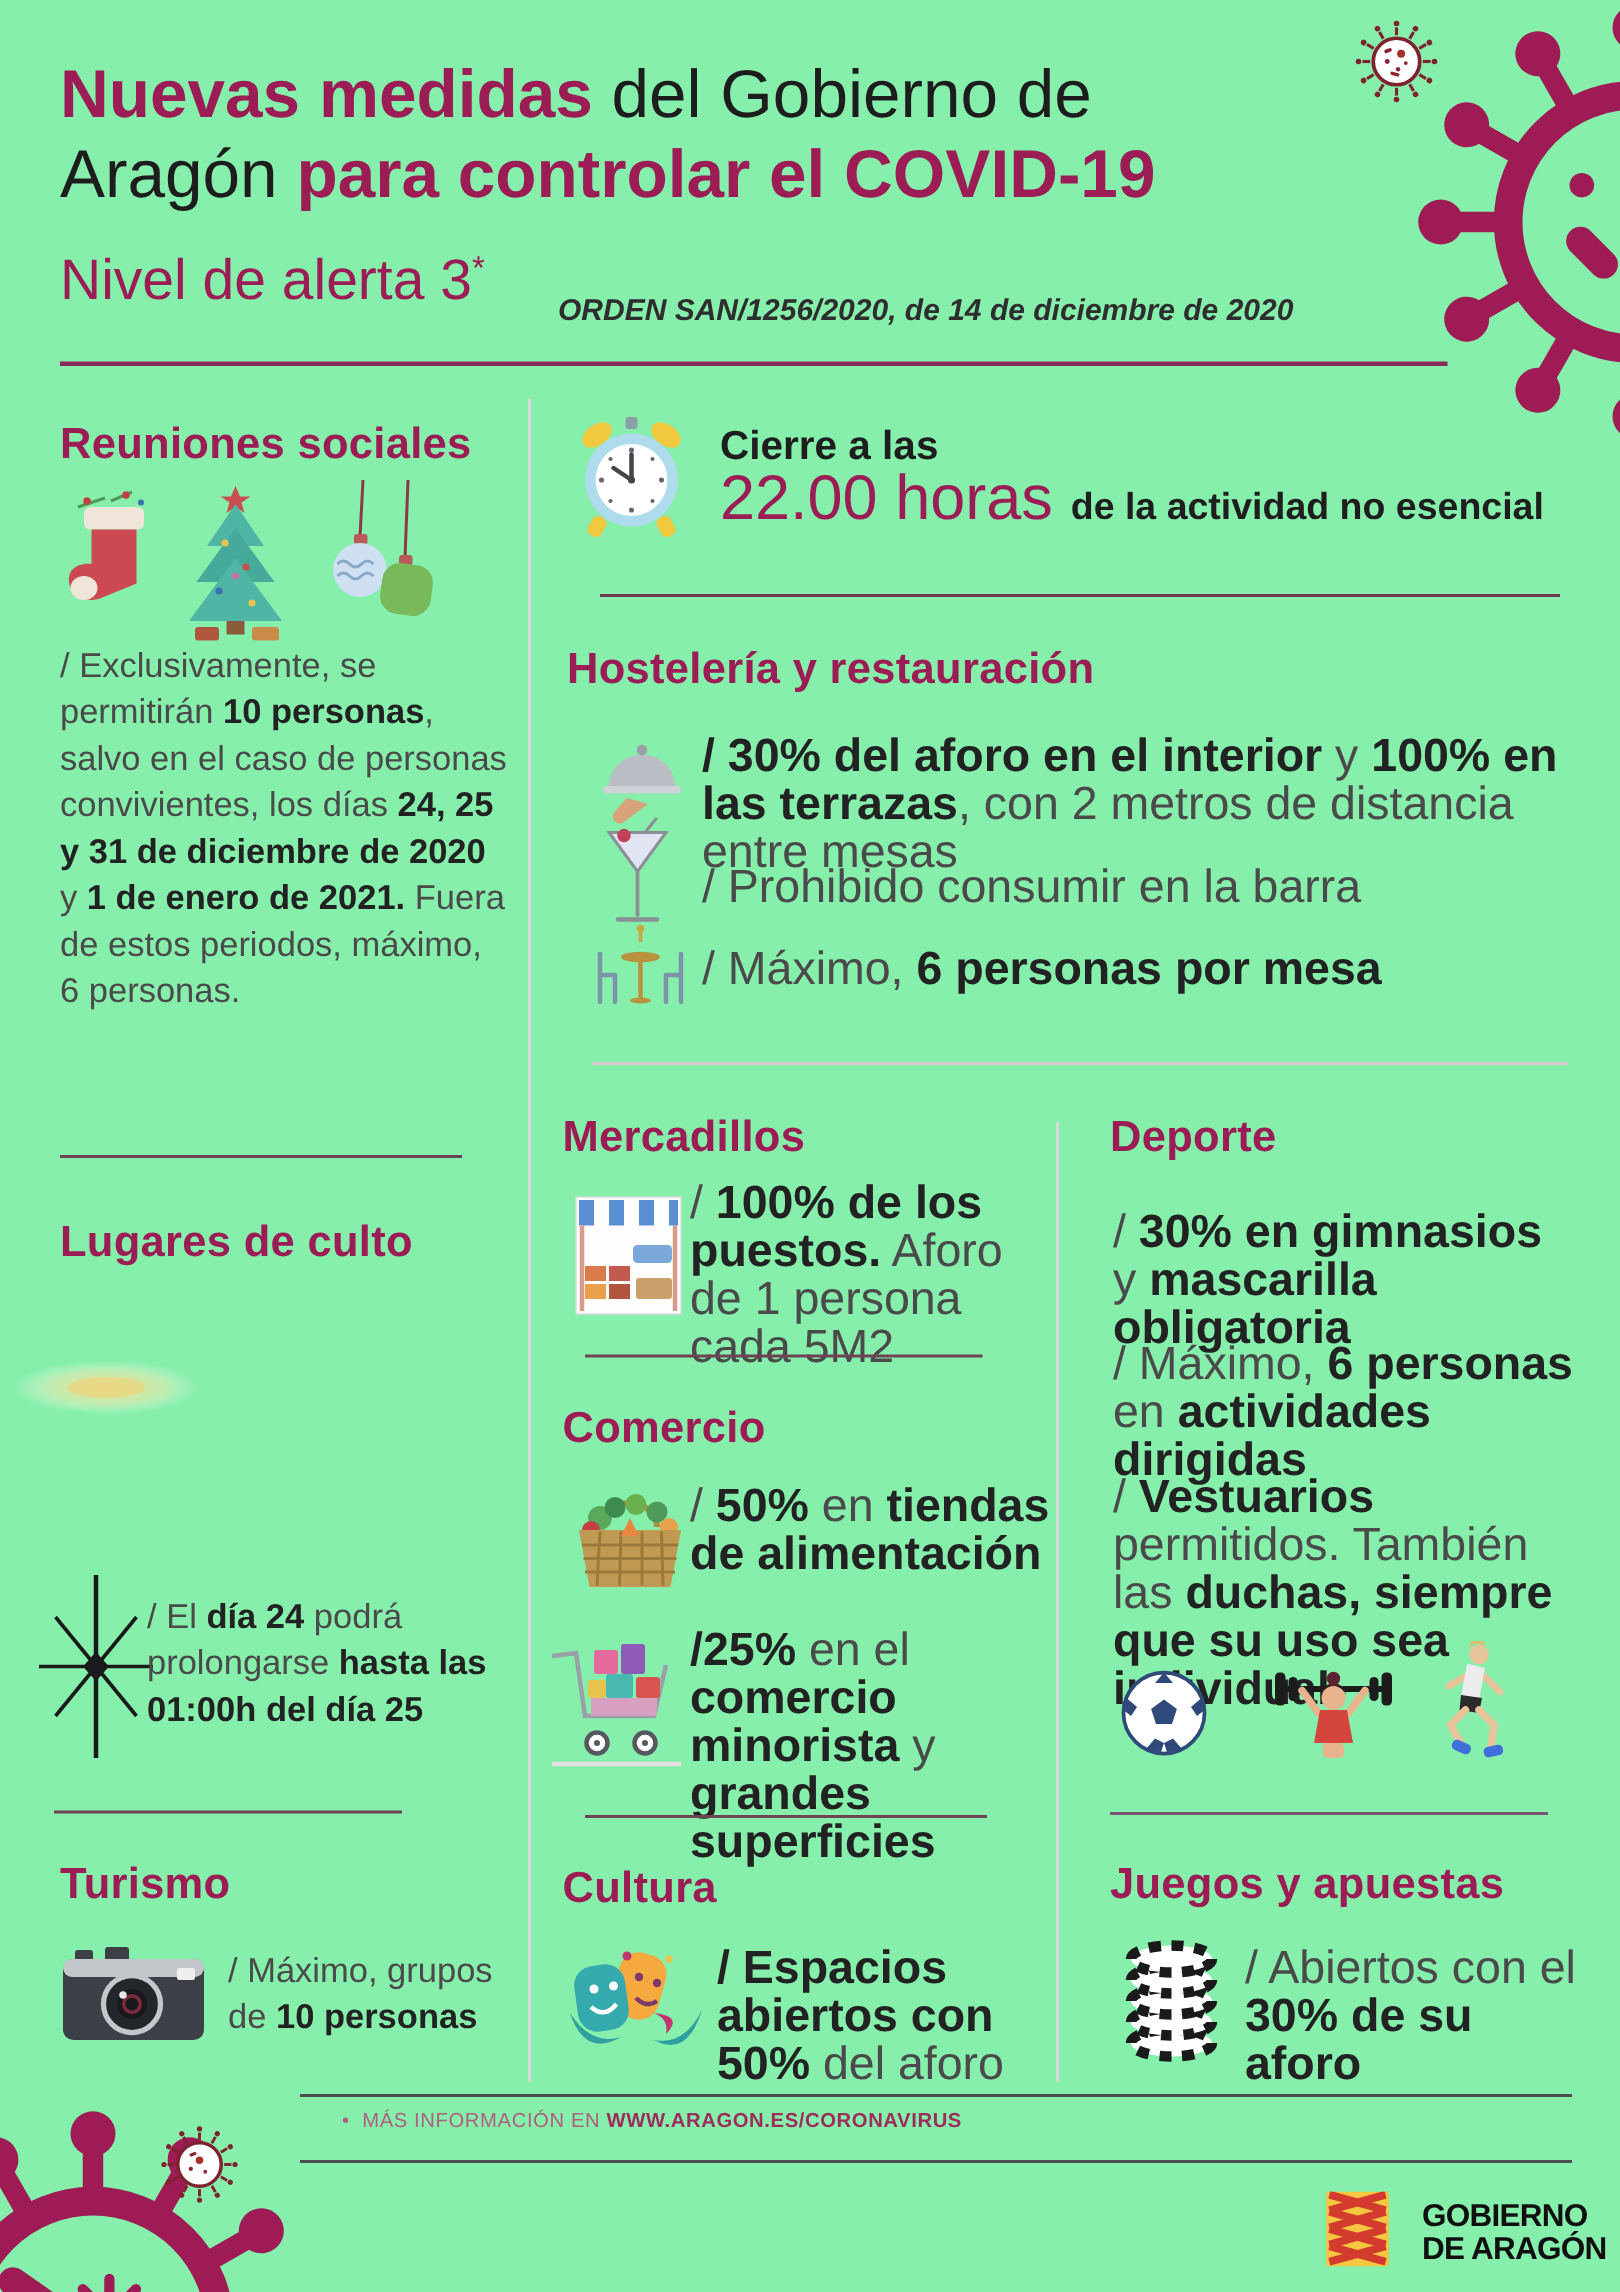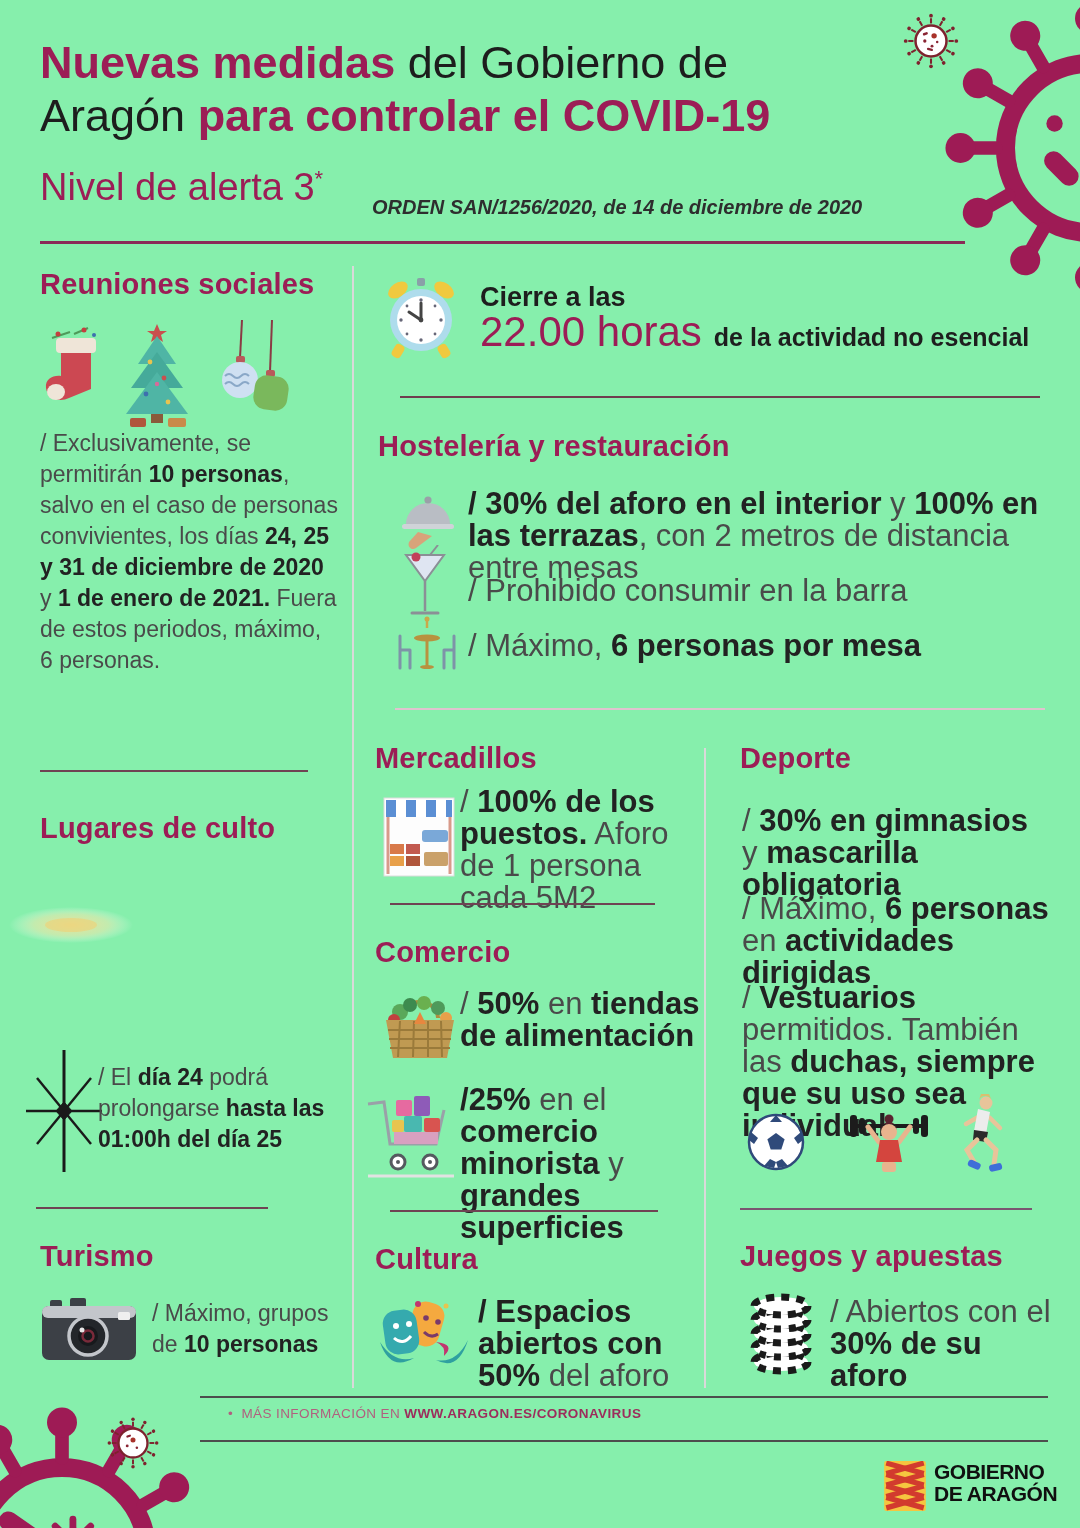--- a/index.html
+++ b/index.html
@@ -18,21 +18,21 @@
   .h-title .accent{font-weight:bold;}
   .alert{position:absolute;left:40px;top:166px;font-size:38px;font-weight:400;color:#9c1d56;}
   .alert sup{font-size:22px;}
   .order{position:absolute;left:372px;top:196px;font-size:20px;font-weight:bold;font-style:italic;color:#2e2e2e;}
   .cierre-l1{position:absolute;left:480px;top:282px;font-size:27px;font-weight:bold;color:#1e1e1e;}
   .cierre-l2{position:absolute;left:480px;top:308px;white-space:nowrap;}
   .cierre-time{font-size:42px;font-weight:normal;color:#9c1d56;}
   .cierre-rest{font-size:25px;font-weight:bold;color:#1e1e1e;padding-left:12px;}
   .foot-info{position:absolute;left:228px;top:1406px;font-size:13.5px;letter-spacing:.4px;color:#b0607f;}
   .foot-info .b2{font-weight:bold;color:#9c2d5c;margin-top:16px;}
-  .logo{position:absolute;left:884px;top:1461px;display:flex;align-items:flex-start;gap:8px;}
+  .logo{position:absolute;left:884px;top:1461px;display:flex;align-items:flex-end;gap:22px;}
   .logo-txt{font-size:21px;line-height:22px;font-weight:bold;color:#101010;letter-spacing:-.5px;}
 </style>
 </head>
 <body>
 
 <div id="poster">
 
   <h1 class="h-title"><span class="accent">Nuevas medidas</span><span> del Gobierno de</span><br>
     <span>Aragón </span><span class="accent">para controlar el COVID-19</span></h1>
   <div class="alert"><span>Nivel de alerta 3</span><sup>*</sup></div>
@@ -97,21 +97,21 @@
           <line x1="135" y1="152" x2="169" y2="152"></line>
         <line x1="140" y1="140" x2="164" y2="164"></line>
           <line x1="164" y1="140" x2="140" y2="164"></line>
         </g>
     </g>
   </svg>
 
   <div class="vrule" style="left:352px;top:266px;height:1122px"></div>
   <div class="vrule" style="left:704px;top:748px;height:640px"></div>
 
-  <h2 class="sec-title" style="left:40px;top:268px">Reuniones sociales</h2>
+  <h2 class="sec-title" style="left:40px;top:280px">Reuniones sociales</h2>
   <svg class="abs" style="left:44px;top:326px" width="62" height="106" viewBox="0 0 62 106">
     <g stroke="#4f9a5a" stroke-width="2" fill="none">
         <line x1="8" y1="12" x2="26" y2="6"></line>
         <line x1="30" y1="8" x2="44" y2="2"></line>
       </g>
     <circle cx="14" cy="8" r="2.5" fill="#c2403f"></circle>
       <circle cx="40" cy="4" r="2.5" fill="#c2403f"></circle>
       <circle cx="50" cy="9" r="2" fill="#3e6fae"></circle>
     <rect x="12" y="12" width="40" height="15" rx="4" fill="#efe5d8"></rect>
     <path d="M17,27 h30 v36 l-22,9 c-10,5 -22,0 -23,-10 c-1,-9 7,-13 15,-12 z" fill="#cc4852"></path>

